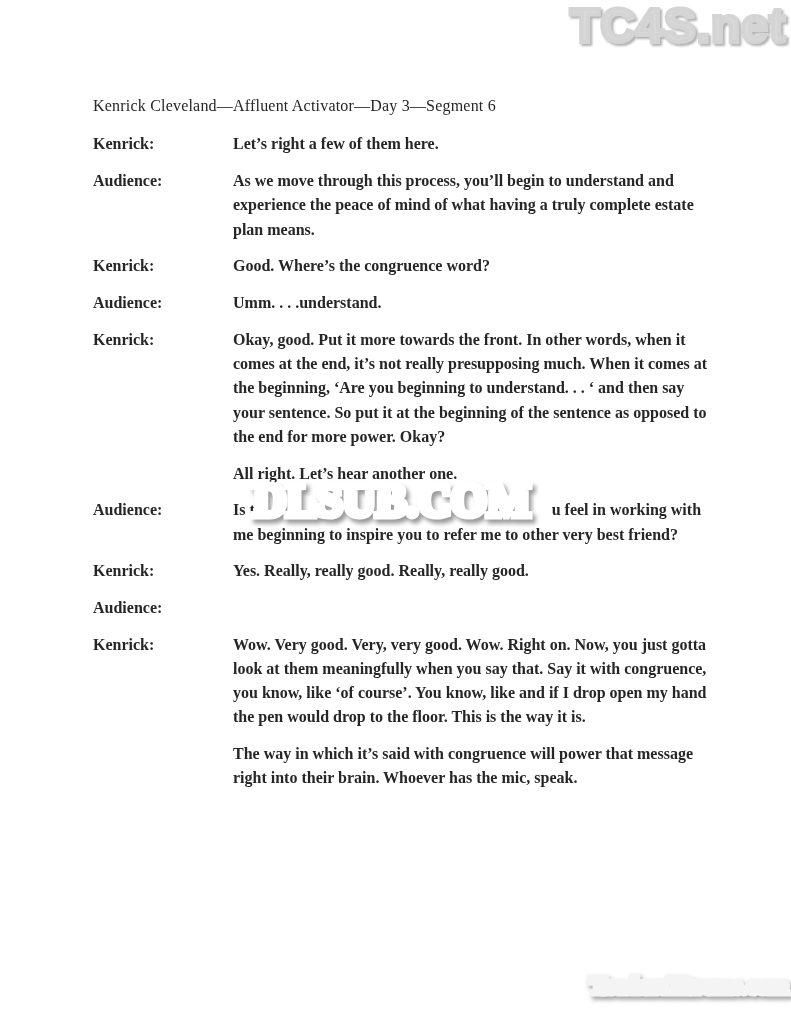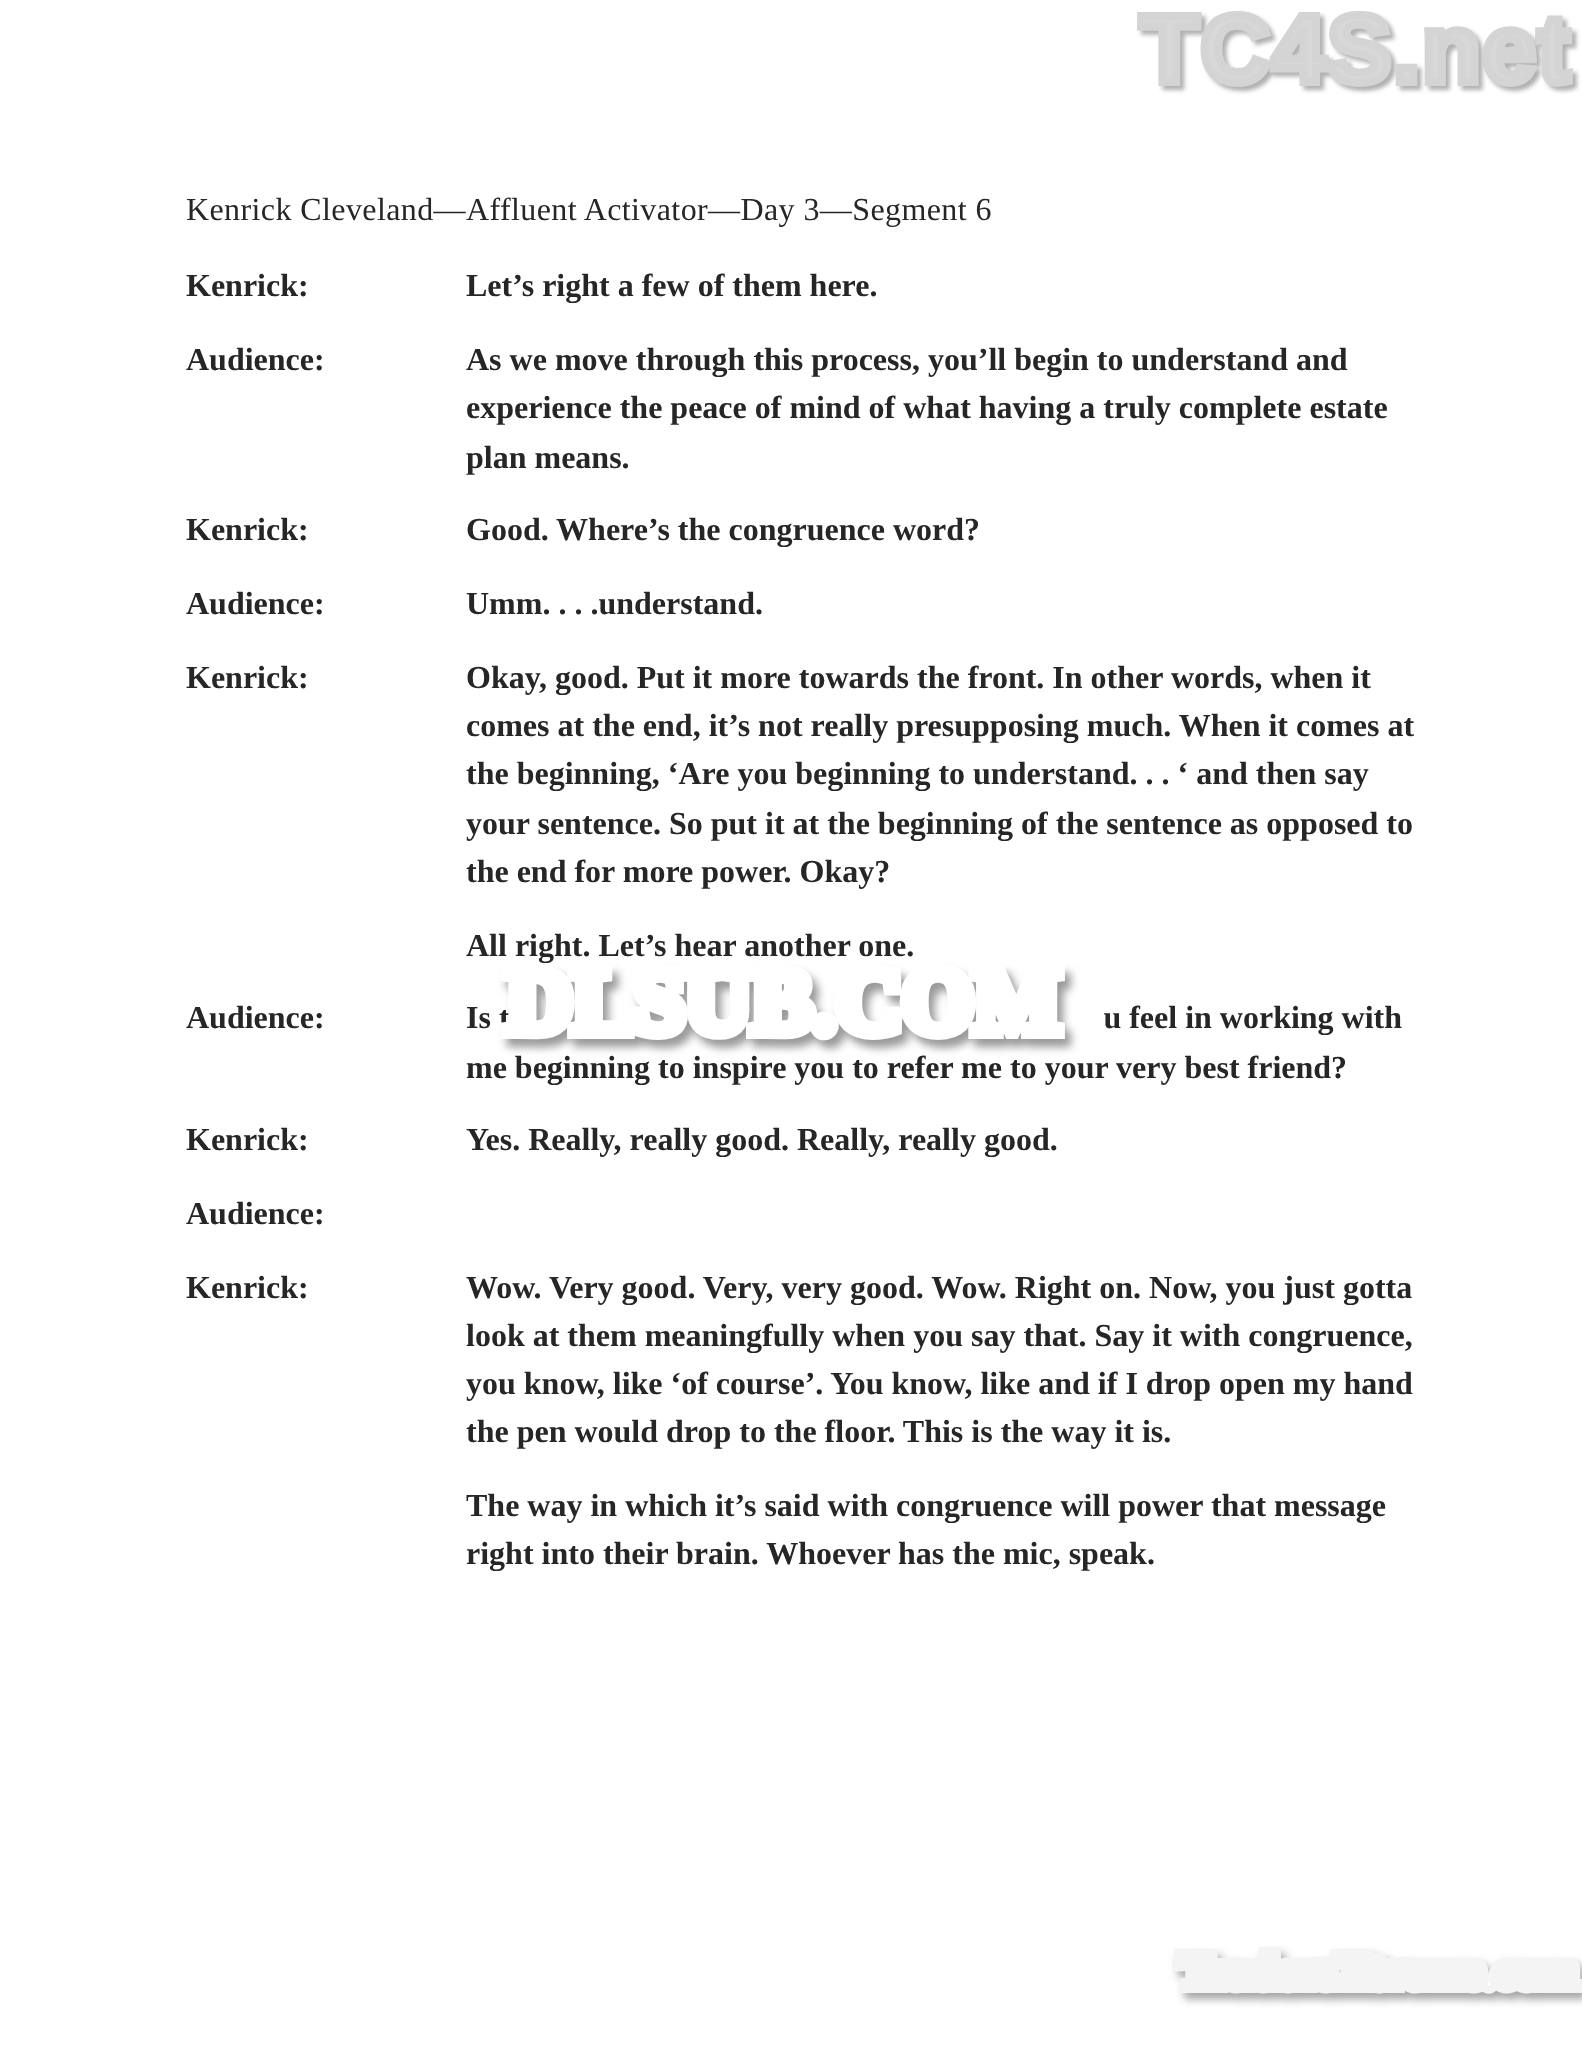--- a/index.html
+++ b/index.html
@@ -139,21 +139,21 @@
 
     <div class="row">
       <span class="speaker"></span>
       <div class="text">All right. Let’s hear another one.</div>
     </div>
 
     <div class="row">
       <span class="speaker">Audience:</span>
       <div class="text">
         <div><span>Is th</span><span class="gap"></span><span>u feel in working with</span></div>
-        <div>me beginning to inspire you to refer me to your very best friend?</div>
+        <div>me beginning to inspire you to refer me to other very best friend?</div>
       </div>
     </div>
 
     <div class="row">
       <span class="speaker">Kenrick:</span>
       <div class="text">Yes. Really, really good. Really, really good.</div>
     </div>
 
     <div class="row">
       <span class="speaker">Audience:</span>

